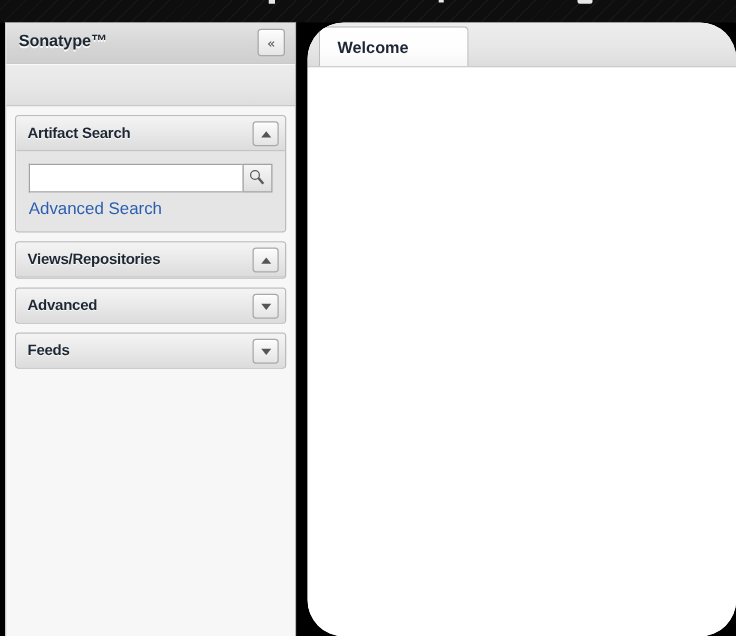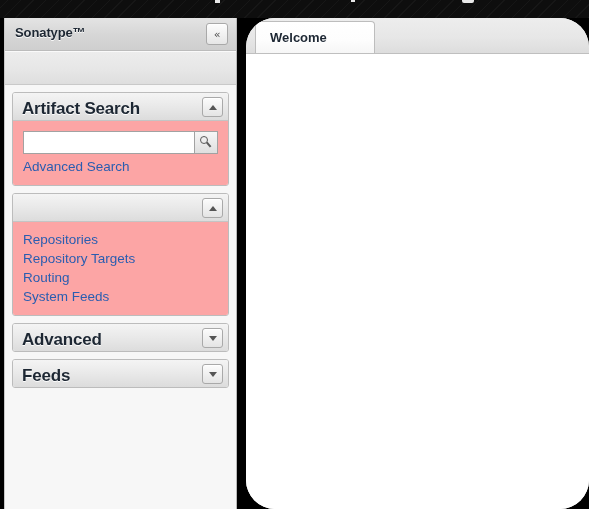--- a/index.html
+++ b/index.html
@@ -120,21 +120,21 @@
     height: 27px;
     background: linear-gradient(to bottom, #f4f4f4 0%, #eaeaea 45%, #dcdcdc 100%);
     border-bottom: 1px solid #c4c4c4;
     cursor: pointer;
   }
   .panel.collapsed .panel-header { border-bottom: none; }
   .panel-header .ptitle {
     position: absolute;
     left: 9px;
     top: 6px;
-    font-size: 17px;
+    font-size: 12px;
     font-weight: bold;
     color: #1d2733;
     text-shadow: 0 1px 0 rgba(255,255,255,0.9);
     letter-spacing: -0.2px;
   }
   .toggle-btn {
     position: absolute;
     right: 5px;
     top: 4px;
     width: 19px;
@@ -150,21 +150,21 @@
   }
   .arrow-up, .arrow-down {
     width: 0; height: 0;
     border-left: 4px solid transparent;
     border-right: 4px solid transparent;
   }
   .arrow-up   { border-bottom: 5px solid #555555; }
   .arrow-down { border-top: 5px solid #555555; }
 
   .panel-body {
-    background: #fca5a5;
+    background: #e5e5e5;
     padding: 8px 0 8px 0;
   }
 
   
   .search-row {
     margin: 2px 10px 0 10px;
     display: flex;
     height: 23px;
   }
   .search-input {
@@ -320,29 +320,24 @@
                 <span class="handle"></span>
             </span>
           </div>
         </div>
         <a class="plink link-advanced" href="#">Advanced Search</a>
       </div>
     </div>
 
     <div class="panel">
       <div class="panel-header">
+        <div class="ptitle">Views/Repositories</div>
         <div class="toggle-btn">
           <span class="arrow-up"></span>
         </div>
-      </div>
-      <div class="panel-body">
-        <a class="plink" href="#">Repositories</a>
-        <a class="plink" href="#">Repository Targets</a>
-        <a class="plink" href="#">Routing</a>
-        <a class="plink" href="#">System Feeds</a>
       </div>
     </div>
 
     <div class="panel collapsed">
       <div class="panel-header">
         <div class="ptitle">Advanced</div>
         <div class="toggle-btn">
           <span class="arrow-down"></span>
         </div>
       </div>

